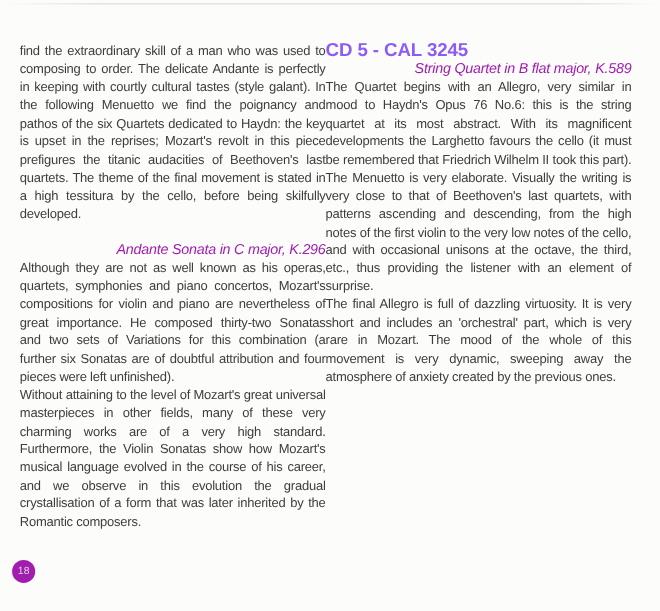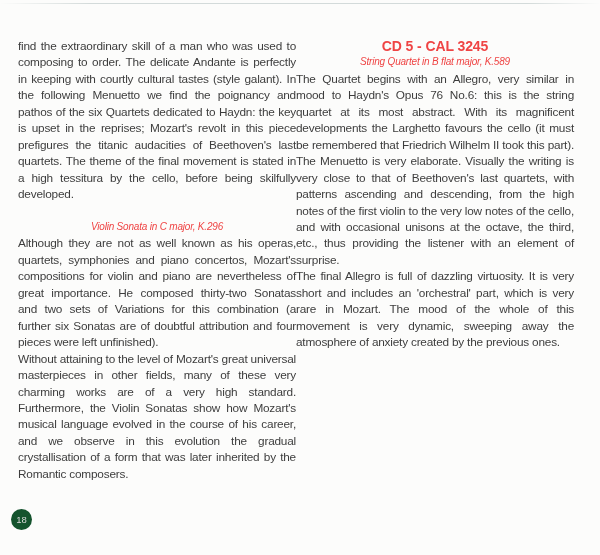--- a/index.html
+++ b/index.html
@@ -39,59 +39,59 @@
   }
   p.para {
     margin: 0;
     font-size: 11.8px;
     line-height: 16.45px;
     letter-spacing: -0.2px;
     text-align: justify;
   }
   p.cd-title {
     font-weight: bold;
-    font-size: 14px;
+    font-size: 17px;
     letter-spacing: -0.1px;
-    text-align: center;
-    color: #ef4444;
+    text-align: left;
+    color: #8b5cf6;
   }
   p.work-title {
     font-style: italic;
-    font-size: 10px;
-    text-align: center;
-    color: #ef4444;
+    font-size: 13px;
+    text-align: right;
+    color: #a21caf;
   }
   .col-left p.work-title {
     margin-top: 16.45px; 
   }
   .page-badge {
     position: absolute;
     left: 11px;
     top: 509px;
     width: 21px;
     height: 21px;
     border-radius: 50%;
-    background: #14532d;
+    background: #a21caf;
     color: #d9d9d9;
     font-size: 9.5px;
     display: flex;
     align-items: center;
     justify-content: center;
     box-sizing: border-box;
   }
 </style>
 </head>
 <body>
 
 <div class="scan-edge"></div>
 
 <div class="columns">
   <div class="col col-left">
       <p class="para body">find the extraordinary skill of a man who was used to composing to order. The delicate Andante is perfectly in keeping with courtly cultural tastes (style galant). In the following Menuetto we find the poignancy and pathos of the six Quartets dedicated to Haydn: the key is upset in the reprises; Mozart's revolt in this piece prefigures the titanic audacities of Beethoven's last quartets. The theme of the final movement is stated in a high tessitura by the cello, before being skilfully developed.</p>
-      <p class="para work-title">Violin Sonata in C major, K.296</p>
+      <p class="para work-title">Andante Sonata in C major, K.296</p>
       <p class="para body">Although they are not as well known as his operas, quartets, symphonies and piano concertos, Mozart's compositions for violin and piano are nevertheless of great importance. He composed thirty-two Sonatas and two sets of Variations for this combination (a further six Sonatas are of doubtful attribution and four pieces were left unfinished).</p>
       <p class="para body">Without attaining to the level of Mozart's great universal masterpieces in other fields, many of these very charming works are of a very high standard. Furthermore, the Violin Sonatas show how Mozart's musical language evolved in the course of his career, and we observe in this evolution the gradual crystallisation of a form that was later inherited by the Romantic composers.</p>
     </div>
   <div class="col col-right">
       <p class="para cd-title">CD 5 - CAL 3245</p>
       <p class="para work-title">String Quartet in B flat major, K.589</p>
       <p class="para body">The Quartet begins with an Allegro, very similar in mood to Haydn's Opus 76 No.6: this is the string quartet at its most abstract. With its magnificent developments the Larghetto favours the cello (it must be remembered that Friedrich Wilhelm II took this part). The Menuetto is very elaborate. Visually the writing is very close to that of Beethoven's last quartets, with patterns ascending and descending, from the high notes of the first violin to the very low notes of the cello, and with occasional unisons at the octave, the third, etc., thus providing the listener with an element of surprise.</p>
       <p class="para body">The final Allegro is full of dazzling virtuosity. It is very short and includes an 'orchestral' part, which is very rare in Mozart. The mood of the whole of this movement is very dynamic, sweeping away the atmosphere of anxiety created by the previous ones.</p>
     </div>
 </div>

